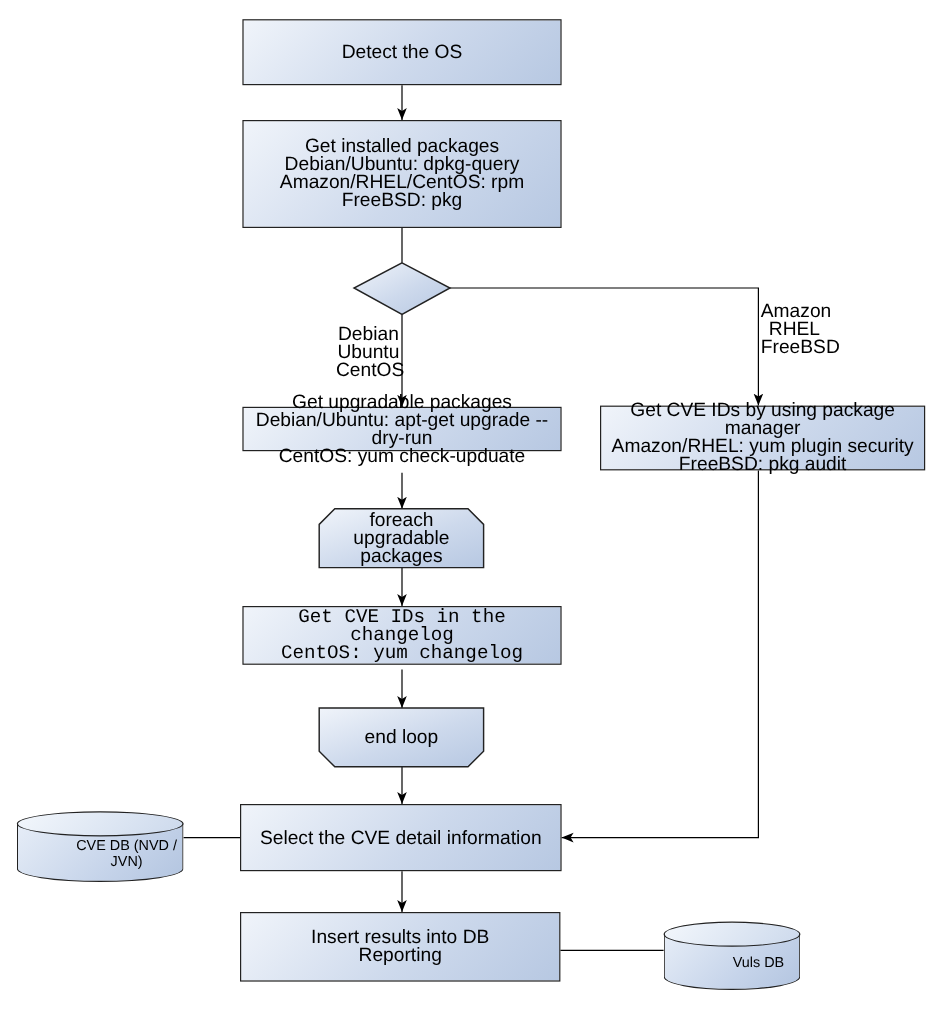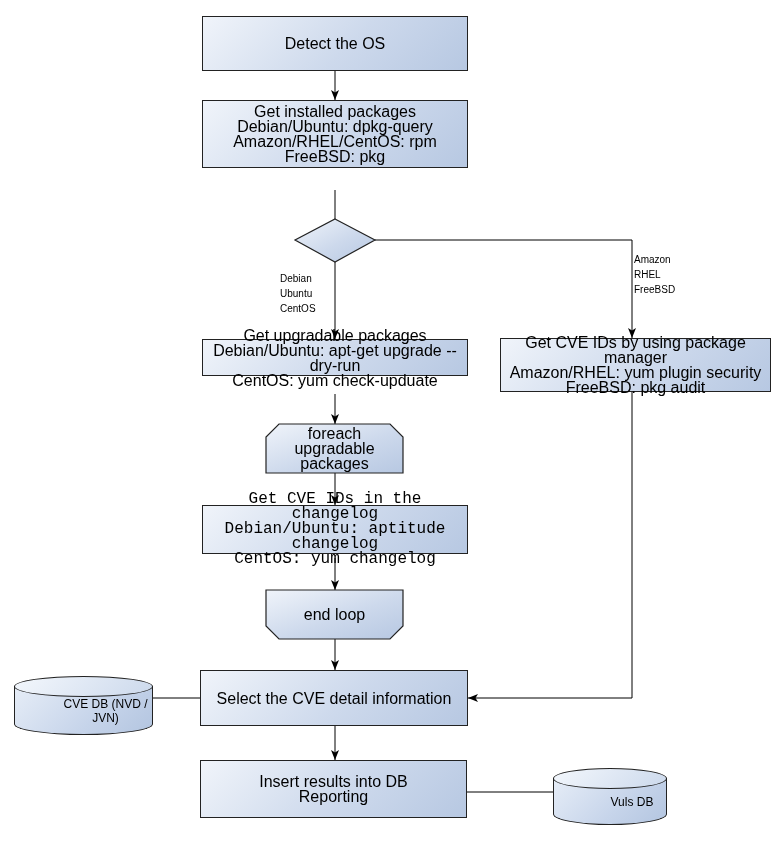--- a/index.html
+++ b/index.html
@@ -25,33 +25,34 @@
     line-height: 15px;
   }
   .box {
     border: 1px solid #222;
     background: linear-gradient(135deg, #f0f4fa 0%, #cdd9ec 55%, #b7c8e2 100%);
     box-sizing: border-box;
   }
   .overlay { background: transparent; }
 
   .n-detect     { left: 202px; top: 16px;  width: 266px; height: 55px; }
-  .n-installed  { left: 202px; top: 100px; width: 266px; height: 68px; }
+  .n-installed  { left: 202px; top: 100px; width: 266px; height: 90px; }
   .n-upgradable { left: 202px; top: 339px; width: 266px; height: 37px; align-items: center; }
   .n-cvepkg     { left: 500px; top: 338px; width: 271px; height: 54px; }
   .n-foreach    { left: 266px; top: 424px; width: 137px; height: 49px; }
   .n-changelog  { left: 202px; top: 505px; width: 266px; height: 49px; font-family: Liberation Mono, monospace; }
   .n-endloop    { left: 266px; top: 590px; width: 137px; height: 49px; align-items: center; }
   .n-select     { left: 200px; top: 670px; width: 268px; height: 56px; }
   .n-insert     { left: 200px; top: 760px; width: 267px; height: 58px; }
 
   .edge-label {
     position: absolute;
-    font-size: 10px;
+    font-size: 16px;
     line-height: 15px;
+    text-align: center;
   }
   .el-left  { left: 280px; top: 271px; width: 54px; }
   .el-right { left: 634px; top: 252px; width: 56px; }
 
   .cylinder { position: absolute; }
   .cyl-cve  { left: 14px;  top: 676px; width: 139px; height: 59px; }
   .cyl-vuls { left: 553px; top: 768px; width: 114px; height: 57px; }
   .cyl-body {
     position: absolute; left: 0; right: 0; top: 10px; bottom: 0;
     border: 1px solid #222; border-top: none;
@@ -131,21 +132,20 @@
     <div>FreeBSD: pkg audit</div>
   </div>
 
   <div class="node overlay n-foreach">
     <div>foreach</div>
     <div>upgradable packages</div>
   </div>
 
   <div class="node box n-changelog">
     <div>Get CVE IDs in the changelog</div>
-    <div>Debian/Ubuntu: aptitude changelog</div>
     <div>CentOS: yum changelog</div>
   </div>
 
   <div class="node overlay n-endloop">
     <div>end loop</div>
   </div>
 
   <div class="node box n-select">
     <div>Select the CVE detail information</div>
   </div>

